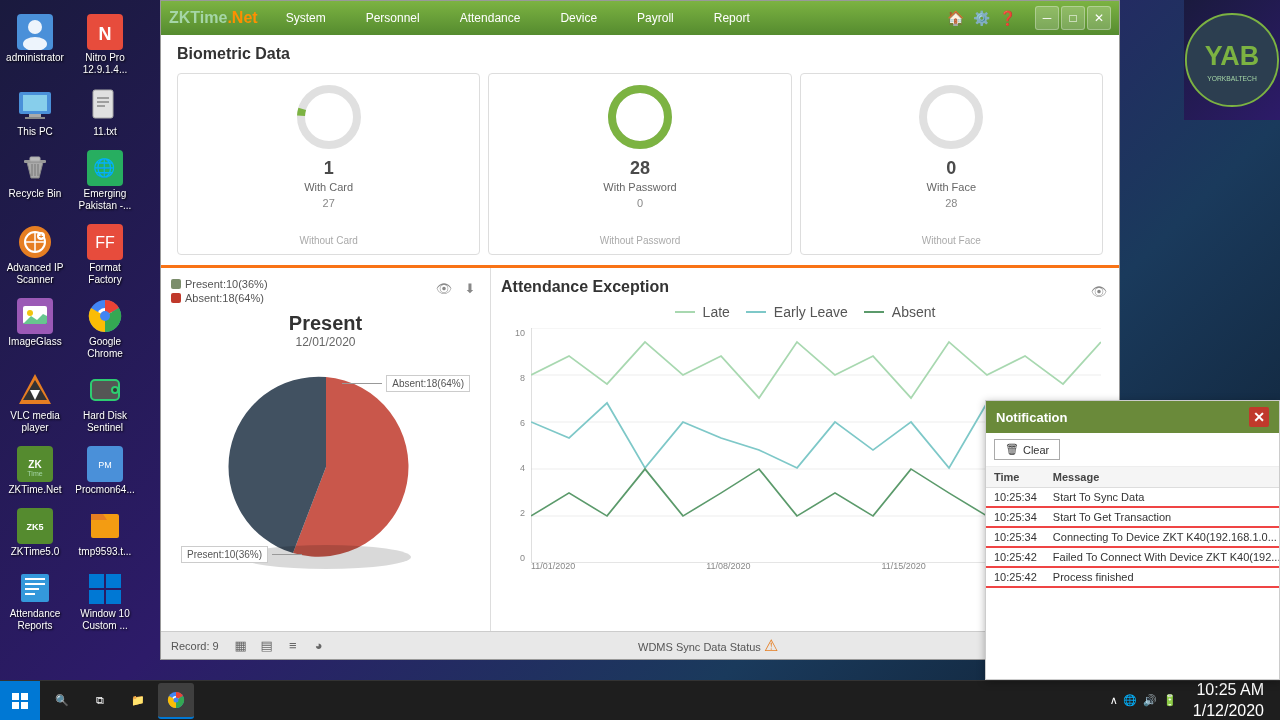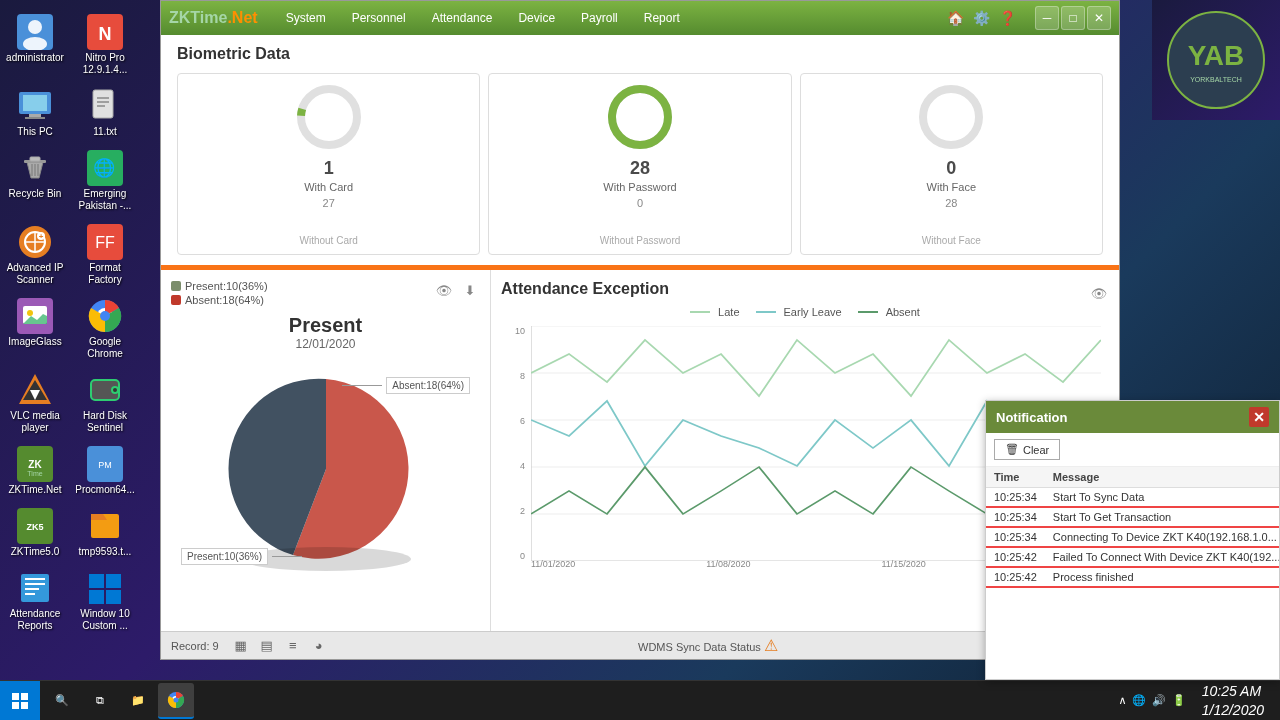--- a/index.html
+++ b/index.html
@@ -16,42 +16,42 @@
 
     
     .taskbar { position: absolute; bottom: 0; left: 0; right: 0; height: 40px; background: #1e1e1e; display: flex; align-items: center; z-index: 100; border-top: 1px solid #333; }
     .start-btn { width: 40px; height: 40px; background: #0078d4; display: flex; align-items: center; justify-content: center; color: white; font-size: 16px; cursor: pointer; }
     .taskbar-items { display: flex; align-items: center; flex: 1; padding: 0 4px; gap: 2px; }
     .taskbar-item { height: 36px; padding: 0 8px; display: flex; align-items: center; gap: 4px; cursor: pointer; color: white; font-size: 11px; border-radius: 3px; }
     .taskbar-item.active { background: rgba(255,255,255,0.15); border-bottom: 2px solid #0078d4; }
     .taskbar-icon { width: 20px; height: 20px; display: flex; align-items: center; justify-content: center; }
     .taskbar-right { display: flex; align-items: center; padding: 0 8px; gap: 8px; color: white; font-size: 11px; }
     .system-tray { display: flex; align-items: center; gap: 6px; }
-    .clock { text-align: left; font-size: 14px; line-height: 1.3; padding: 0 8px; font-style: italic; }
+    .clock { text-align: right; font-size: 16px; line-height: 1.3; padding: 0 8px; }
 
     
     .app-window { position: absolute; left: 160px; top: 0; width: 960px; height: 660px; background: #f0f0f0; border: 1px solid #999; display: flex; flex-direction: column; }
 
     
     .title-bar { background: linear-gradient(180deg, #7cb342 0%, #558b2f 100%); height: 34px; display: flex; align-items: center; padding: 0 8px; }
     .title-logo { color: white; font-size: 16px; font-weight: bold; margin-right: 16px; }
     .title-logo span { color: #a5d6a7; }
     .title-logo .dot-net { color: #ff8f00; }
-    .nav-menu { display: flex; gap: 2px; flex: 1; }
+    .nav-menu { display: flex; gap: 16px; flex: 1; }
     .nav-item { color: white; padding: 4px 12px; cursor: pointer; font-size: 12px; border-radius: 3px; }
     .title-controls { display: flex; gap: 2px; margin-left: 8px; }
     .title-btn { width: 24px; height: 24px; background: rgba(255,255,255,0.2); border: 1px solid rgba(255,255,255,0.3); color: white; display: flex; align-items: center; justify-content: center; cursor: pointer; font-size: 12px; border-radius: 3px; }
     .title-icons { display: flex; gap: 4px; margin-right: 8px; }
     .title-icon { width: 22px; height: 22px; display: flex; align-items: center; justify-content: center; color: white; font-size: 14px; cursor: pointer; }
 
     
     .content { flex: 1; display: flex; flex-direction: column; background: white; overflow: hidden; }
 
     
-    .biometric-section { padding: 10px 16px; border-bottom: 5px solid #f97316; }
+    .biometric-section { padding: 10px 16px; border-bottom: 3px solid #f97316; }
     .section-title { font-size: 16px; font-weight: bold; color: #333; margin-bottom: 10px; }
     .biometric-cards { display: flex; gap: 8px; }
     .bio-card { border: 1px solid #ddd; border-radius: 4px; padding: 8px 12px; text-align: center; min-width: 120px; flex: 1; background: white; }
     .donut-container { width: 70px; height: 70px; margin: 0 auto 6px; position: relative; }
     .donut-svg { width: 70px; height: 70px; }
     .bio-number { font-size: 18px; font-weight: bold; color: #4a4a4a; margin: 4px 0 2px; }
     .bio-label { font-size: 11px; color: #666; }
     .bio-secondary { font-size: 11px; color: #888; margin-top: 4px; }
     .bio-secondary-label { font-size: 10px; color: #aaa; margin-top: 26px; }
 
@@ -66,21 +66,21 @@
     .panel-icons { display: flex; gap: 6px; }
     .panel-icon { width: 20px; height: 20px; display: flex; align-items: center; justify-content: center; color: #888; cursor: pointer; font-size: 13px; }
     .present-title { text-align: center; font-size: 20px; font-weight: bold; color: #333; }
     .present-date { text-align: center; font-size: 12px; color: #666; margin-bottom: 8px; }
     .pie-area { position: relative; height: 220px; display: flex; align-items: center; justify-content: center; }
 
     
     .exception-panel { flex: 1; padding: 10px; }
     .exception-title { font-size: 16px; font-weight: bold; color: #333; margin-bottom: 8px; }
     .exception-legend { display: flex; justify-content: center; gap: 16px; margin-bottom: 8px; }
-    .exc-legend-item { display: flex; align-items: center; gap: 4px; font-size: 11px; color: #555; }
+    .exc-legend-item { display: flex; align-items: center; gap: 4px; font-size: 14px; color: #555; }
     .exception-header { display: flex; justify-content: space-between; align-items: center; }
 
     
     .status-bar { height: 28px; background: #e8e8e8; border-top: 1px solid #ccc; display: flex; align-items: center; padding: 0 10px; gap: 12px; font-size: 11px; color: #555; }
     .status-icons { display: flex; gap: 6px; align-items: center; }
     .status-icon { width: 20px; height: 20px; display: flex; align-items: center; justify-content: center; color: #666; font-size: 13px; cursor: pointer; }
     .status-sync { flex: 1; text-align: center; }
     .sync-warning { color: #e67e22; font-size: 16px; }
 
     
@@ -296,21 +296,21 @@
             <rect x="2" y="4" width="15" height="14" fill="#0078d4"></rect>
             <rect x="19" y="4" width="15" height="14" fill="#0078d4"></rect>
             <rect x="2" y="20" width="15" height="14" fill="#0078d4"></rect>
             <rect x="19" y="20" width="15" height="14" fill="#0078d4"></rect>
           </svg>
       </div>
       <span class="icon-label">Window 10 Custom ...</span>
     </div>
   </div>
 
-  <div style="position:absolute;right:0;top:0;width:128px;height:120px;background:linear-gradient(135deg,#1a1a3e,#2d1b69);display:flex;align-items:center;justify-content:center;">
+  <div style="position:absolute;right:0;top:0;width:96px;height:120px;background:linear-gradient(135deg,#1a1a3e,#2d1b69);display:flex;align-items:center;justify-content:center;">
     <svg width="100" height="100" viewBox="0 0 100 100">
       <circle cx="50" cy="50" r="48" fill="#2c3e50" stroke="#7cb342" stroke-width="2"></circle>
       <text x="50" y="55" text-anchor="middle" fill="#7cb342" font-size="28" font-weight="bold">YAB</text>
       <text x="50" y="72" text-anchor="middle" fill="#a5d6a7" font-size="7">YORKBALTECH</text>
     </svg>
   </div>
 
   <div class="app-window">
 
     <div class="title-bar">

